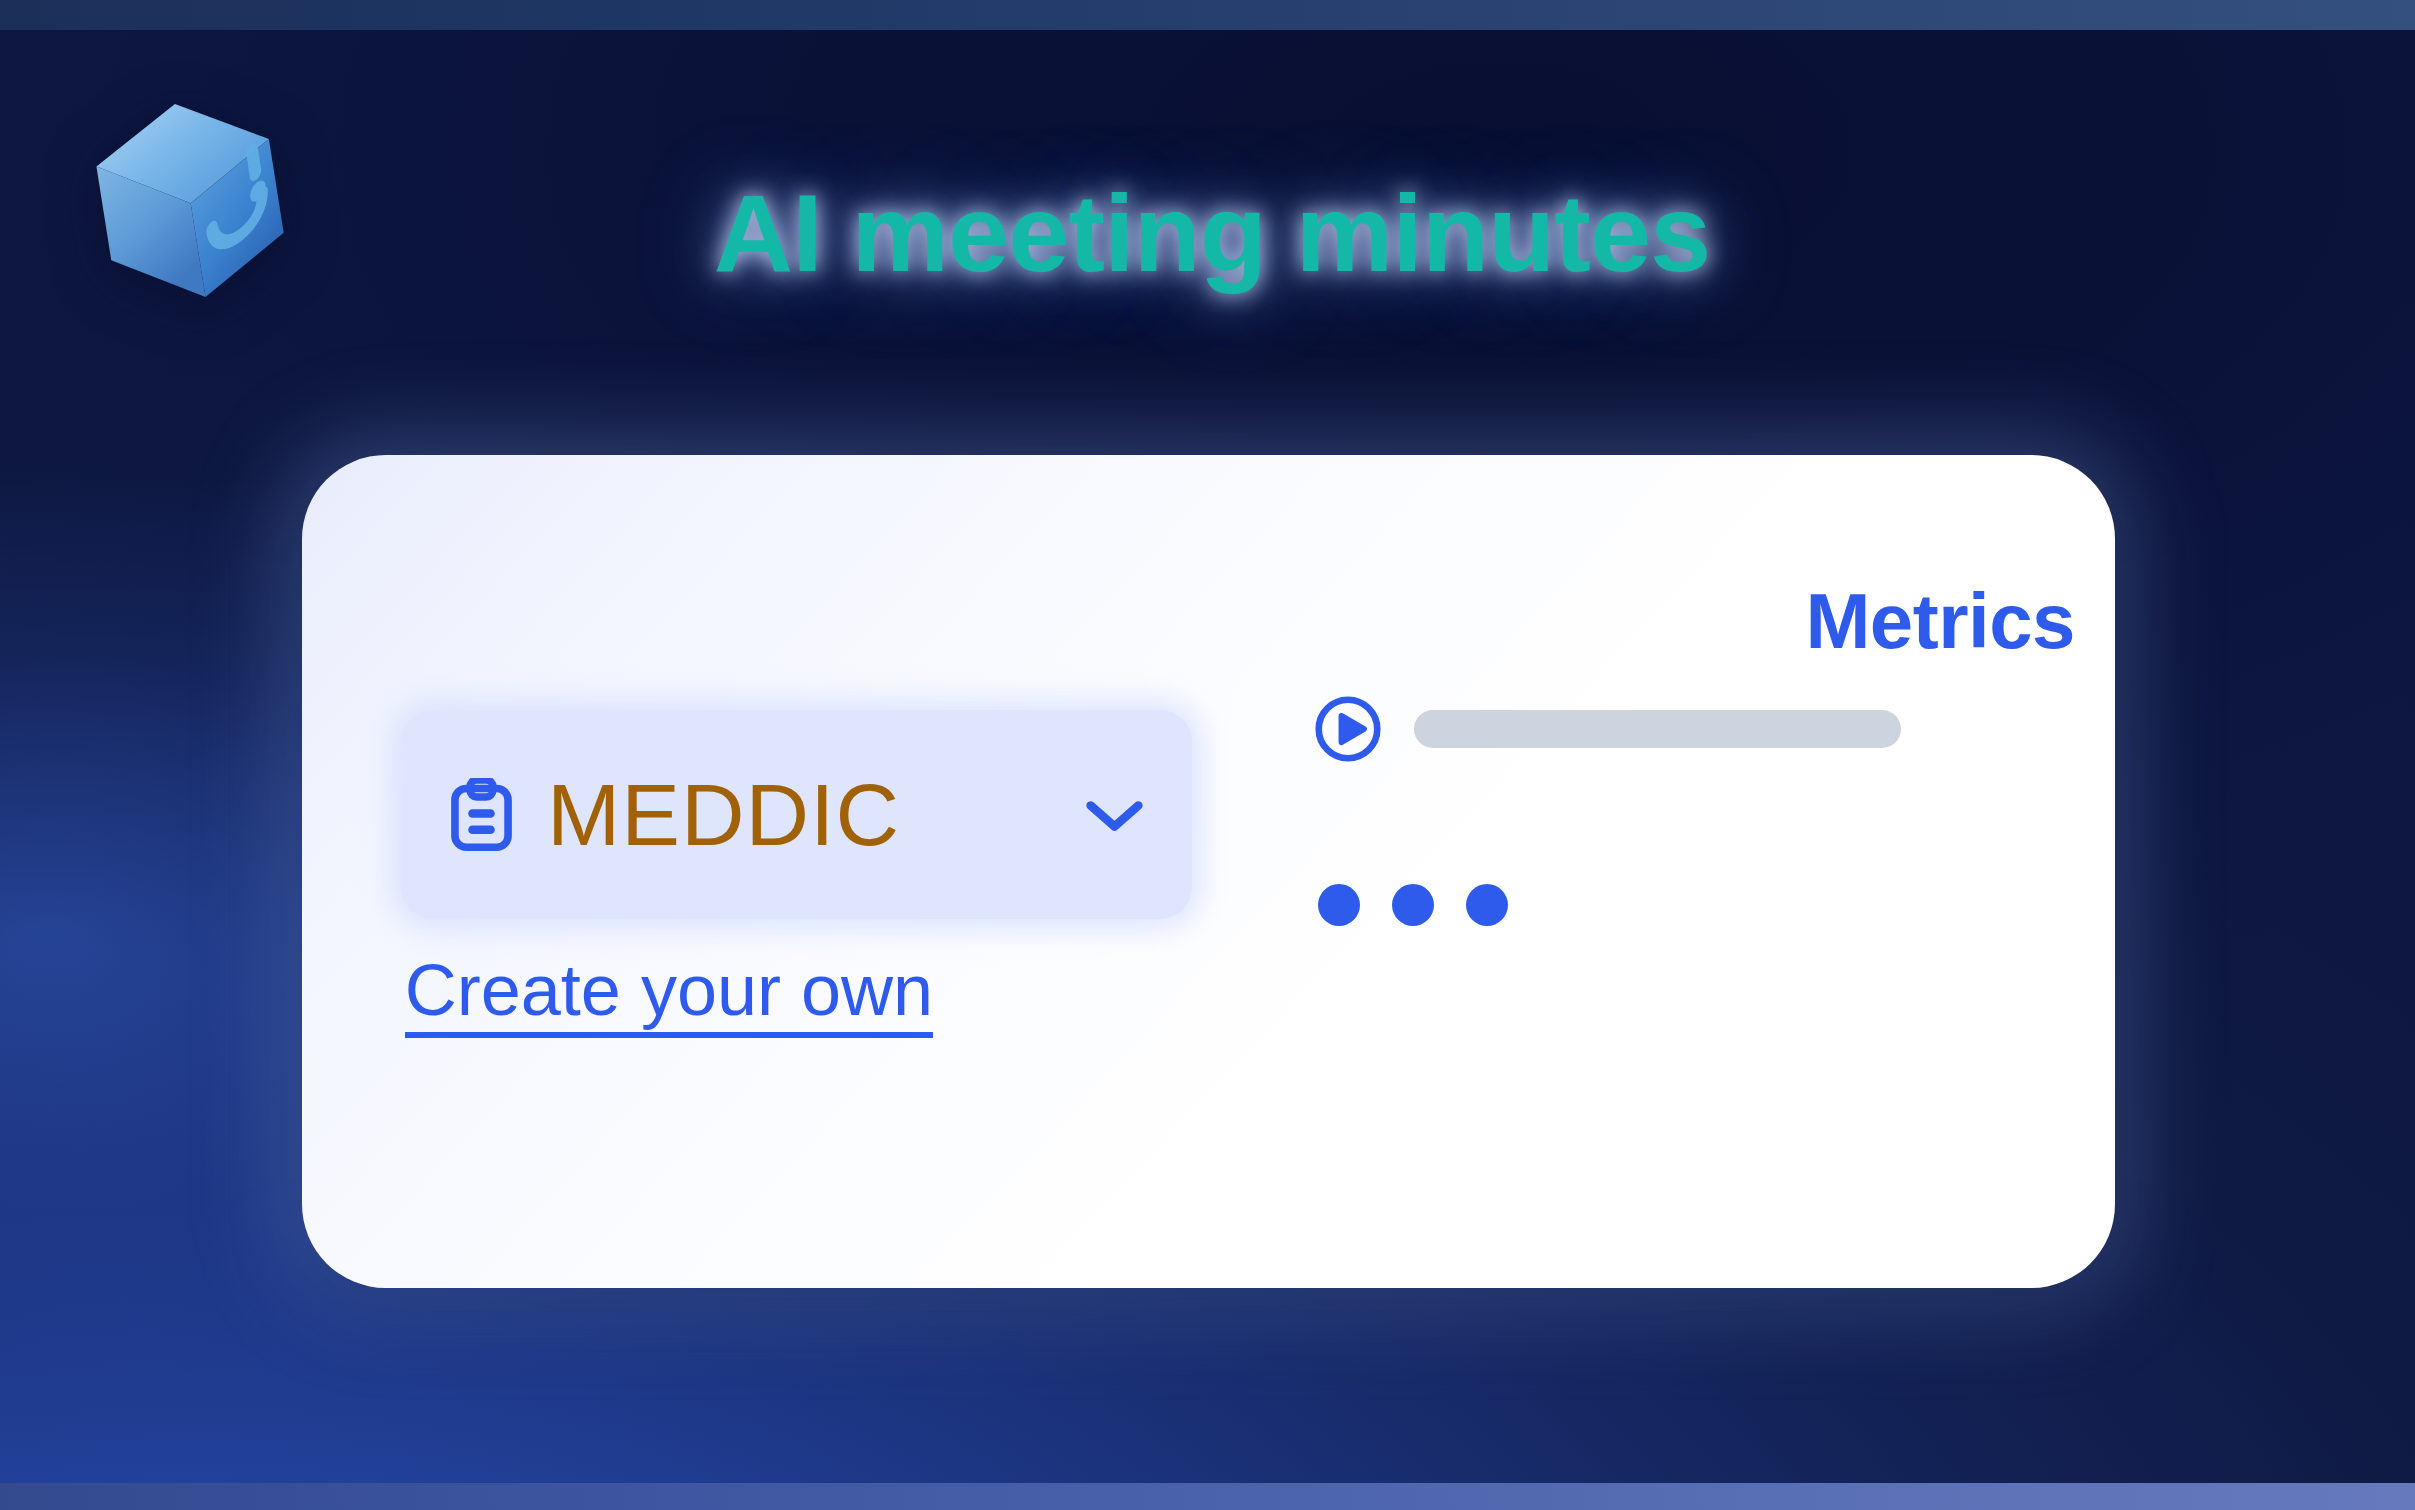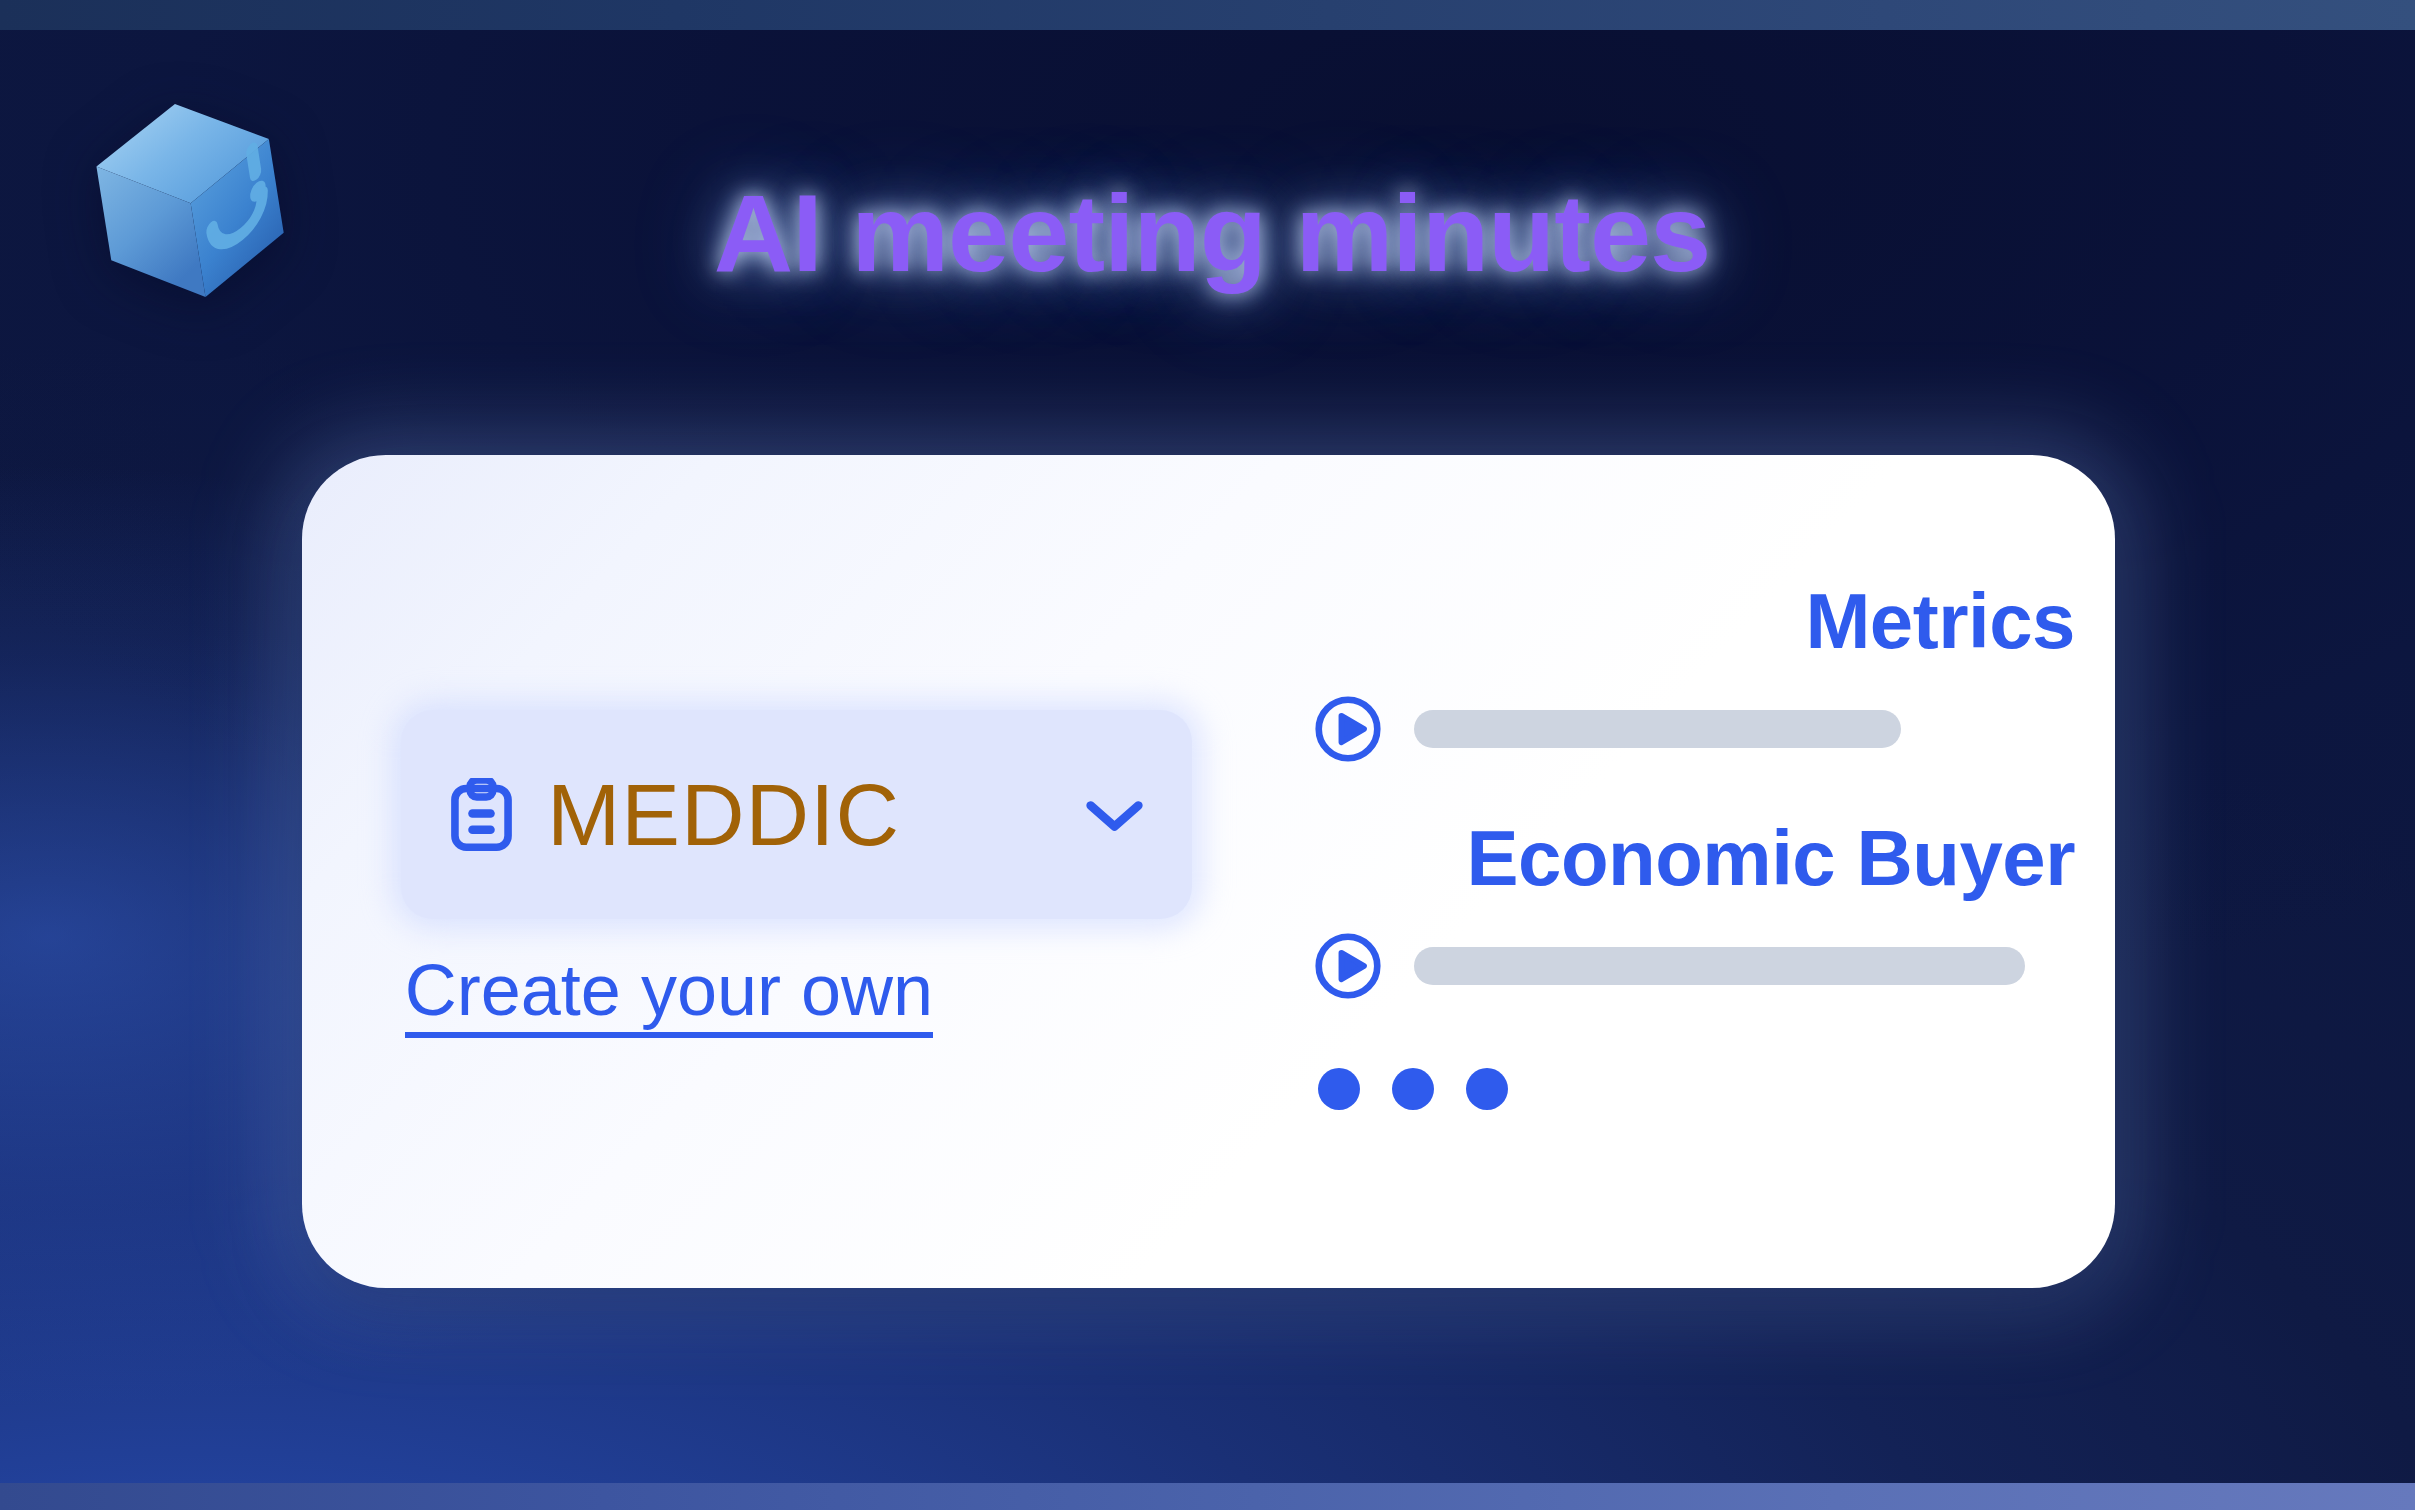--- a/index.html
+++ b/index.html
@@ -55,21 +55,21 @@
   .logo svg{ display:block; width:200px; height:204px; filter:drop-shadow(0 11.4px 25px rgba(3,10,40,.55)); }
 
   
   .headline{
     position:absolute;
     left:0; top:169px; width:2416px;
     text-align:center;
     font-size:110px;
     font-weight:700;
     letter-spacing:-1px;
-    color:#8b5cf6;
+    color:#14b8a6;
     text-shadow:
       0 0 21px rgba(205,222,255,.95),
       0 0 49px rgba(150,185,255,.70),
       0 0 91px rgba(100,150,255,.45);
     white-space:nowrap;
     padding-left:8px;
   }
 
   
   .card-glow{
@@ -274,32 +274,20 @@
               <circle cx="36" cy="36" r="31" fill="none" stroke="#2f5bed" stroke-width="7"></circle>
               <path d="M29 22 L53 36 L29 50 Z" fill="#2f5bed" stroke="#2f5bed" stroke-width="6" stroke-linejoin="round"></path>
             </svg>
           </span>
           <span class="skeleton-bar" style="width:487px"></span>
         </div>
       </div>
 
       <div class="spacer-block"></div>
 
-      <div>
-        <div class="field-title">Economic Buyer</div>
-        <div class="field-row">
-          <span class="play-icon">
-            <svg viewBox="0 0 72 72" xmlns="http://www.w3.org/2000/svg">
-              <circle cx="36" cy="36" r="31" fill="none" stroke="#2f5bed" stroke-width="7"></circle>
-              <path d="M29 22 L53 36 L29 50 Z" fill="#2f5bed" stroke="#2f5bed" stroke-width="6" stroke-linejoin="round"></path>
-            </svg>
-          </span>
-          <span class="skeleton-bar" style="width:611px"></span>
-        </div>
-      </div>
 
       <div class="dots">
         <span class="dot"></span>
         <span class="dot"></span>
         <span class="dot"></span>
       </div>
 
     </div>
 
   </div>

